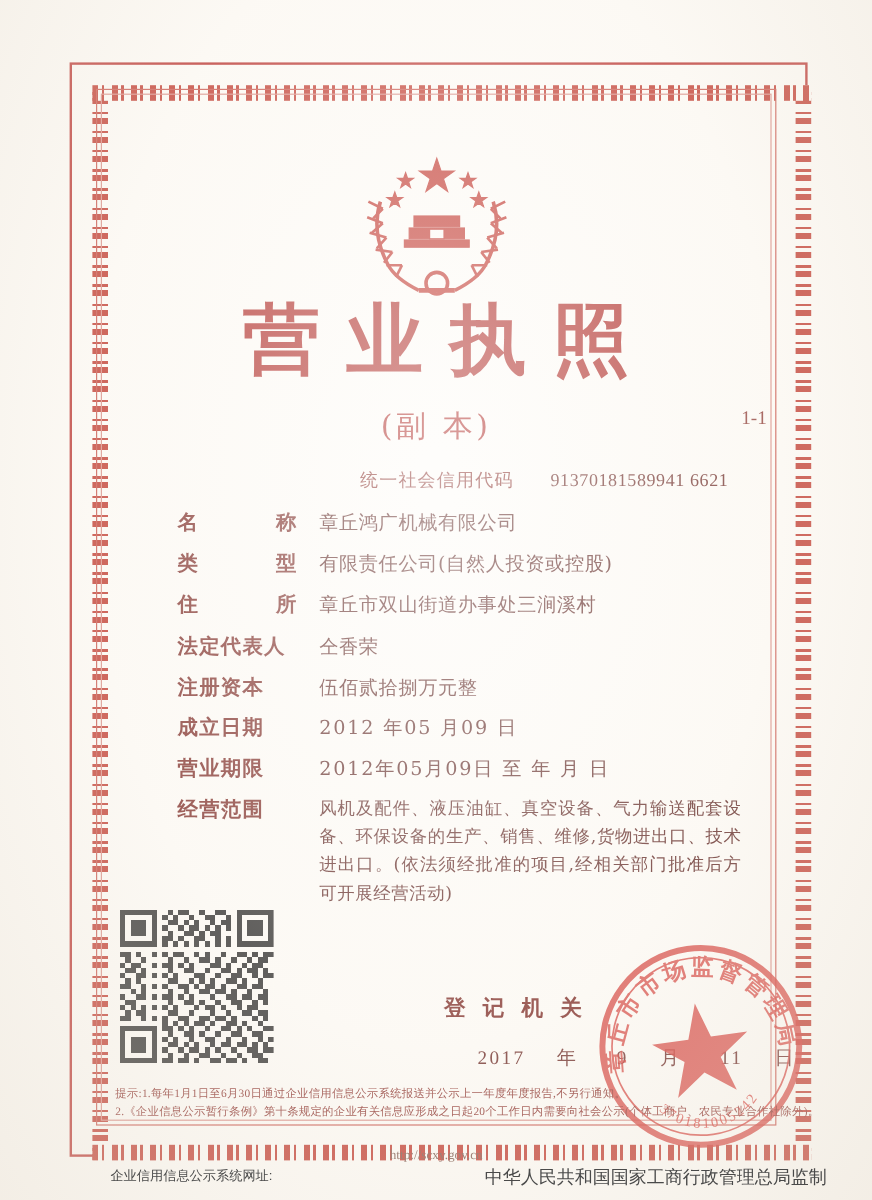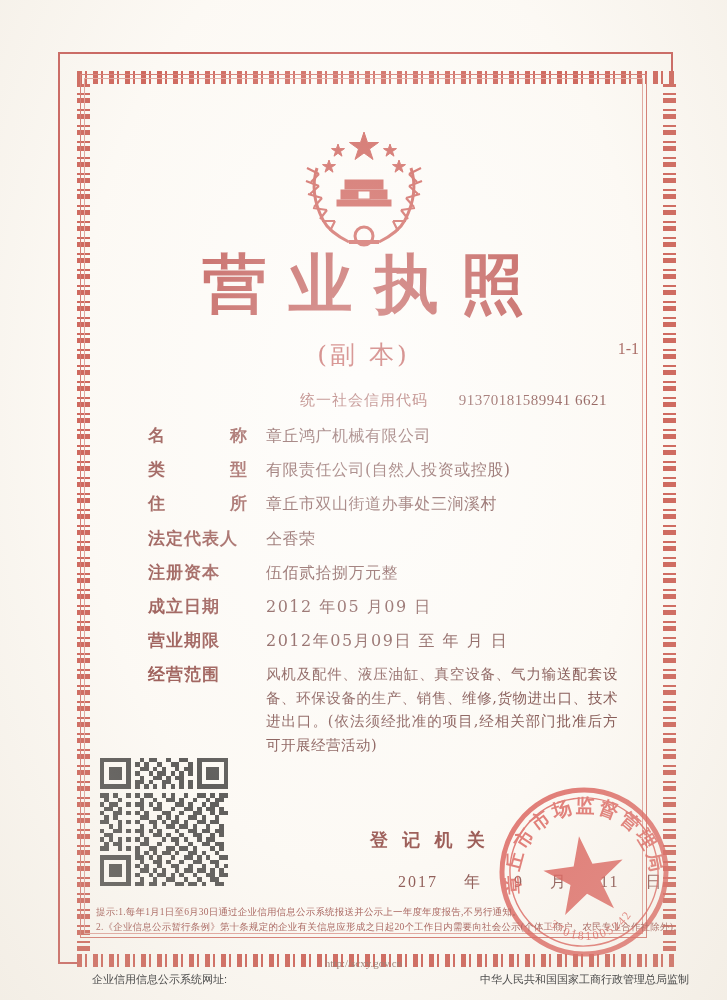--- a/index.html
+++ b/index.html
@@ -256,21 +256,21 @@
     left: 92px;
     top: 972px;
     font-size: 11px;
     color: #4a4a4a;
     font-family: Liberation Sans, sans-serif;
   }
   .caption-right {
     position: absolute;
     right: 38px;
     top: 972px;
-    font-size: 11px;
+    font-size: 15px;
     color: #4a4a4a;
     font-family: "DejaVu Sans", "Liberation Sans", sans-serif;
   }
 </style>
 </head>
 <body>
 
 <div class="page">
 
   <div class="border-outer"></div>

